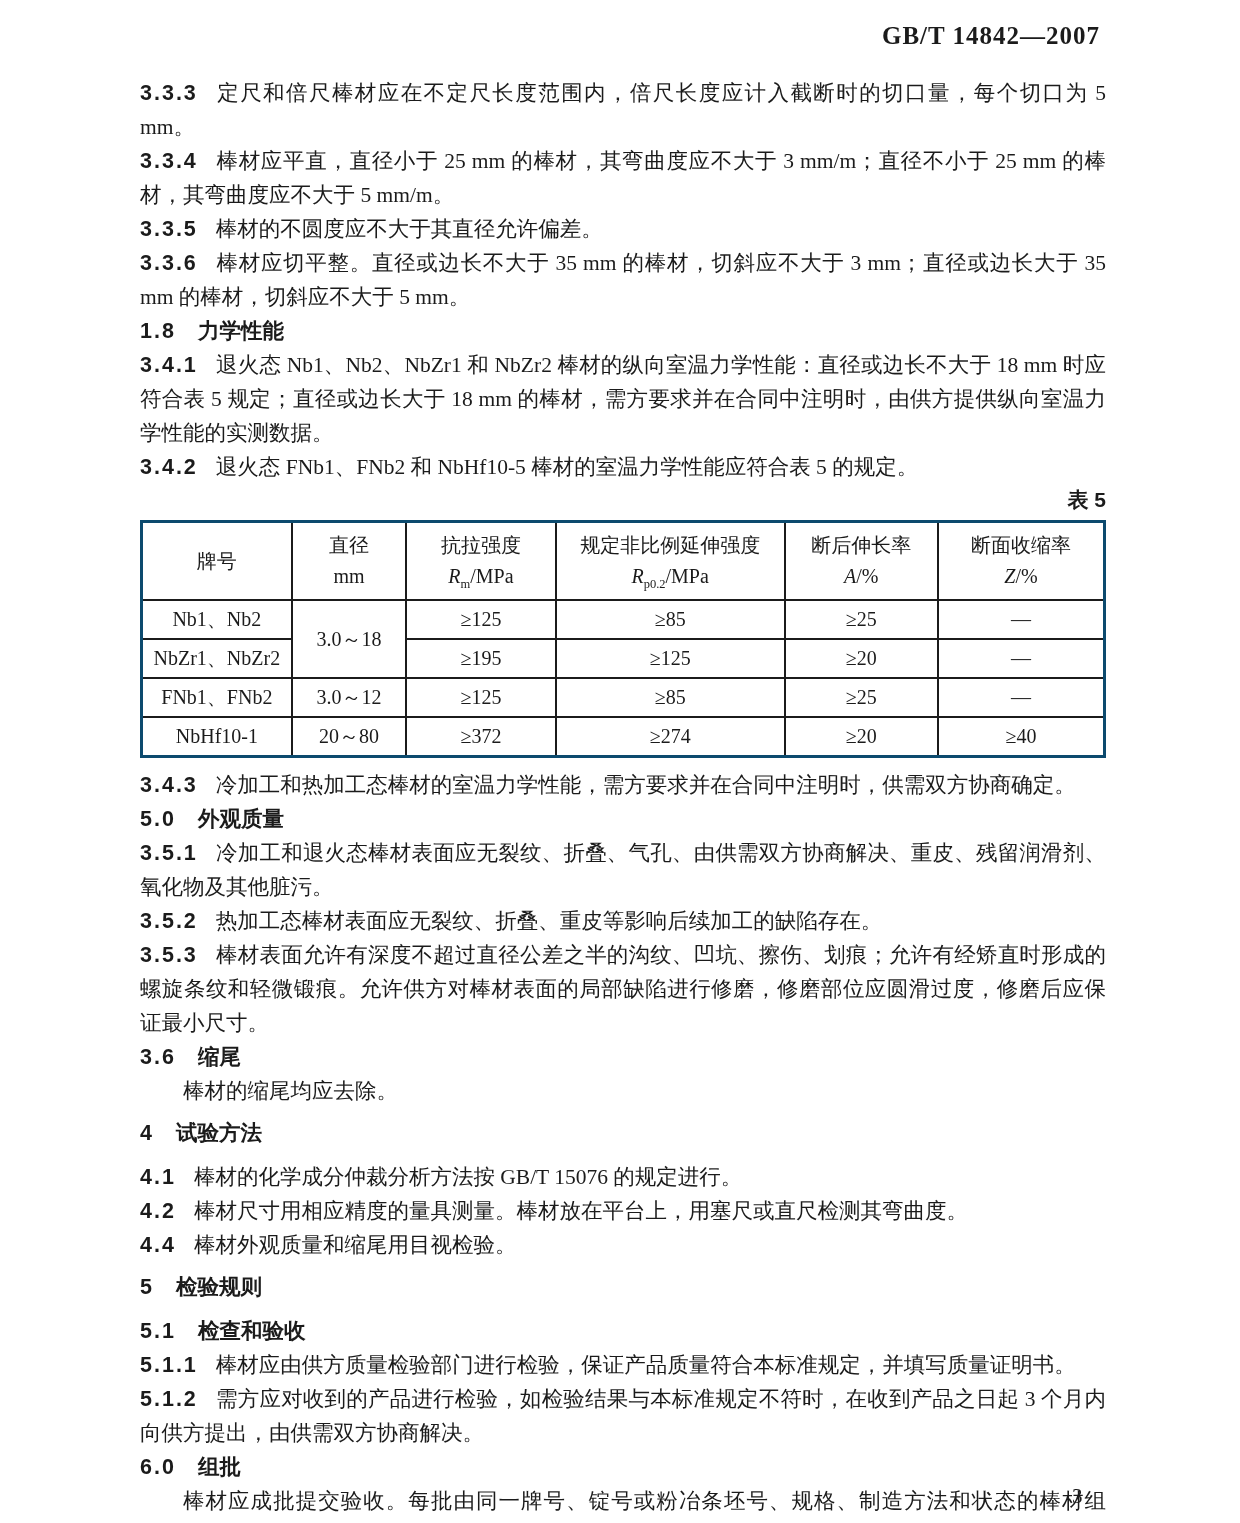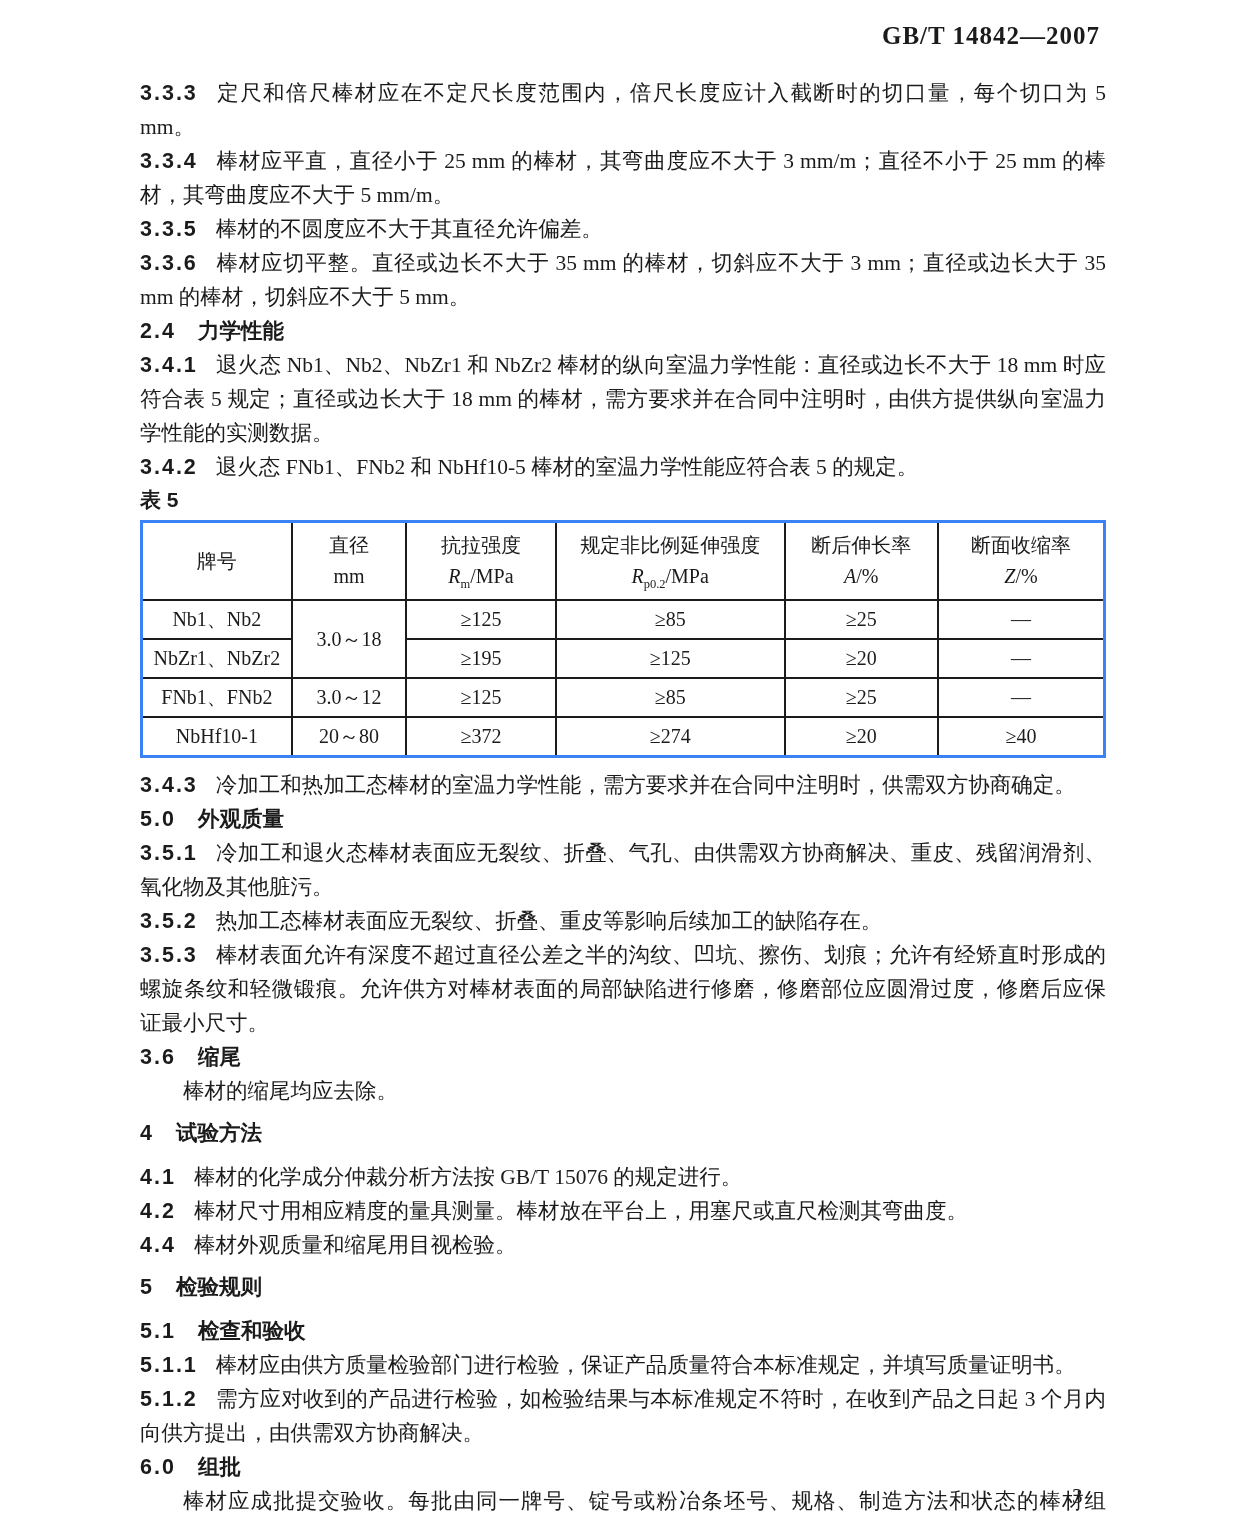--- a/index.html
+++ b/index.html
@@ -29,26 +29,26 @@
   }
   p.heading{
     margin:0;font-size:21.5px;line-height:34px;
     font-family:"Liberation Sans","DejaVu Sans",sans-serif;font-weight:bold;
   }
   p.heading .num{letter-spacing:2px;margin-right:22px;}
   p.chapter{margin-top:8px;margin-bottom:10px;}
   p.indent{text-indent:43px;}
   .tbl-caption{
     margin:2px 0 6px 0;height:28px;line-height:28px;
-    text-align:left;font-size:21px;font-weight:bold;
+    text-align:right;font-size:21px;font-weight:bold;
     font-family:"Liberation Sans","DejaVu Sans",sans-serif;
   }
   table.t5{
     width:100%;border-collapse:collapse;table-layout:fixed;
-    border:3px solid #3b82f6;
+    border:3px solid #0c4a6e;
   }
   table.t5 th,table.t5 td{
     border:2px solid #1b1b1b;text-align:center;vertical-align:middle;
     font-weight:normal;font-size:20px;padding:0;
     font-family:"Liberation Serif","DejaVu Serif",serif;
   }
   table.t5 thead th{height:76px;}
   table.t5 tbody td{height:37px;line-height:37px;}
   .hline{display:block;line-height:31px;}
   .sym{font-style:italic;}
@@ -69,21 +69,21 @@
   <div class="content">
 
     <p class="clause"><span class="num">3.3.3</span><span>定尺和倍尺棒材应在不定尺长度范围内，倍尺长度应计入截断时的切口量，每个切口为 5 mm。</span></p>
 
     <p class="clause"><span class="num">3.3.4</span><span>棒材应平直，直径小于 25 mm 的棒材，其弯曲度应不大于 3 mm/m；直径不小于 25 mm 的棒材，其弯曲度应不大于 5 mm/m。</span></p>
 
     <p class="clause"><span class="num">3.3.5</span><span>棒材的不圆度应不大于其直径允许偏差。</span></p>
 
     <p class="clause"><span class="num">3.3.6</span><span>棒材应切平整。直径或边长不大于 35 mm 的棒材，切斜应不大于 3 mm；直径或边长大于 35 mm 的棒材，切斜应不大于 5 mm。</span></p>
 
-    <p class="heading"><span class="num">2.4</span><span>力学性能</span></p>
+    <p class="heading"><span class="num">1.8</span><span>力学性能</span></p>
 
     <p class="clause"><span class="num">3.4.1</span><span>退火态 Nb1、Nb2、NbZr1 和 NbZr2 棒材的纵向室温力学性能：直径或边长不大于 18 mm 时应符合表 5 规定；直径或边长大于 18 mm 的棒材，需方要求并在合同中注明时，由供方提供纵向室温力学性能的实测数据。</span></p>
 
     <p class="clause"><span class="num">3.4.2</span><span>退火态 FNb1、FNb2 和 NbHf10-5 棒材的室温力学性能应符合表 5 的规定。</span></p>
 
     <div class="tbl-caption">表 5</div>
 
     <table class="t5 mb-after-table">
       <colgroup>
         <col style="width:15.6%">

